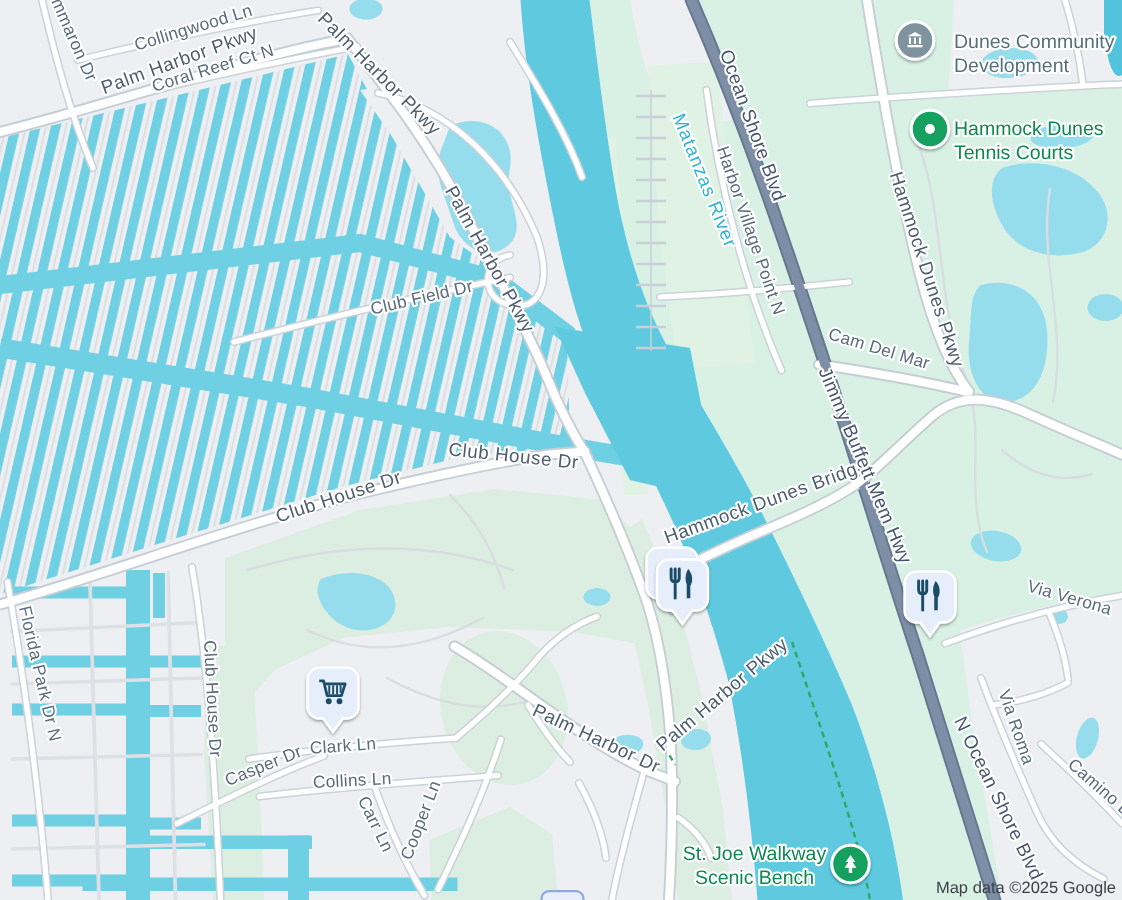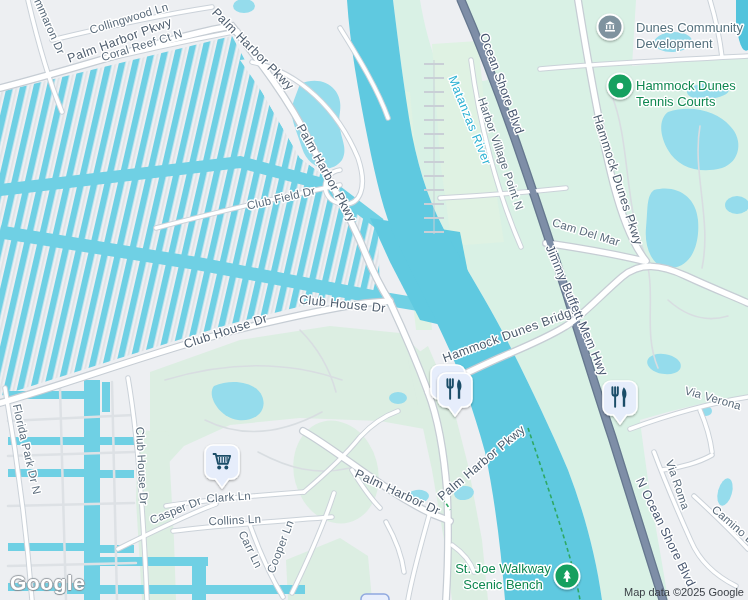--- a/index.html
+++ b/index.html
@@ -269,15 +269,14 @@
           <use href="#g-food" x="-13" y="-14" width="26" height="26" style="color:#1B4D68"></use>
         </g>
         <g transform="translate(222,462)">
           <path d="M-17,-9 a8 8 0 0 1 8,-8 h18 a8 8 0 0 1 8,8 v18 a8 8 0 0 1 -8,8 h-2.5 l-6.5,9 -6.5,-9 h-2.5 a8 8 0 0 1 -8,-8 z" class="pin"></path>
           <use href="#g-cart" x="-13" y="-14" width="26" height="26" style="color:#1B4D68"></use>
         </g>
         <rect x="361" y="594" width="28" height="12" rx="5" class="clippin"></rect>
       </g>
 </svg>
 
-<div class="logo">Google</div>
 <div class="attrib">Map data ©2025 Google</div>
 </div>
 
 </body></html>

